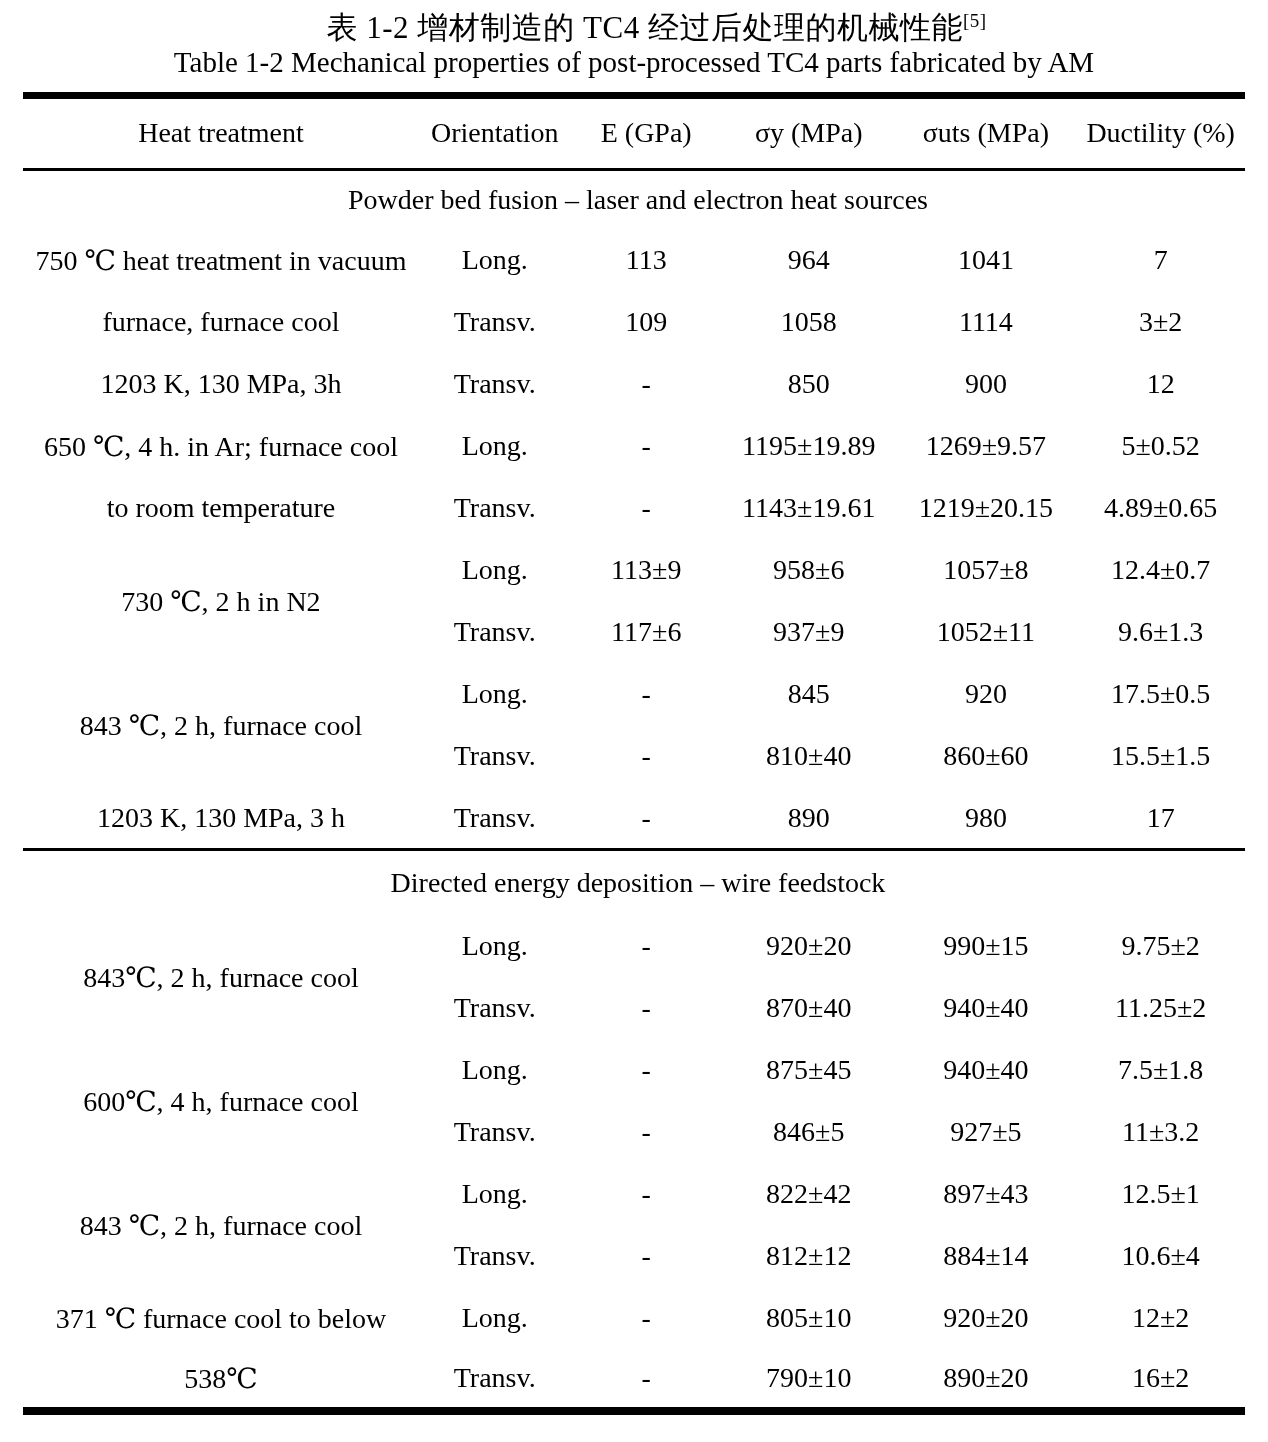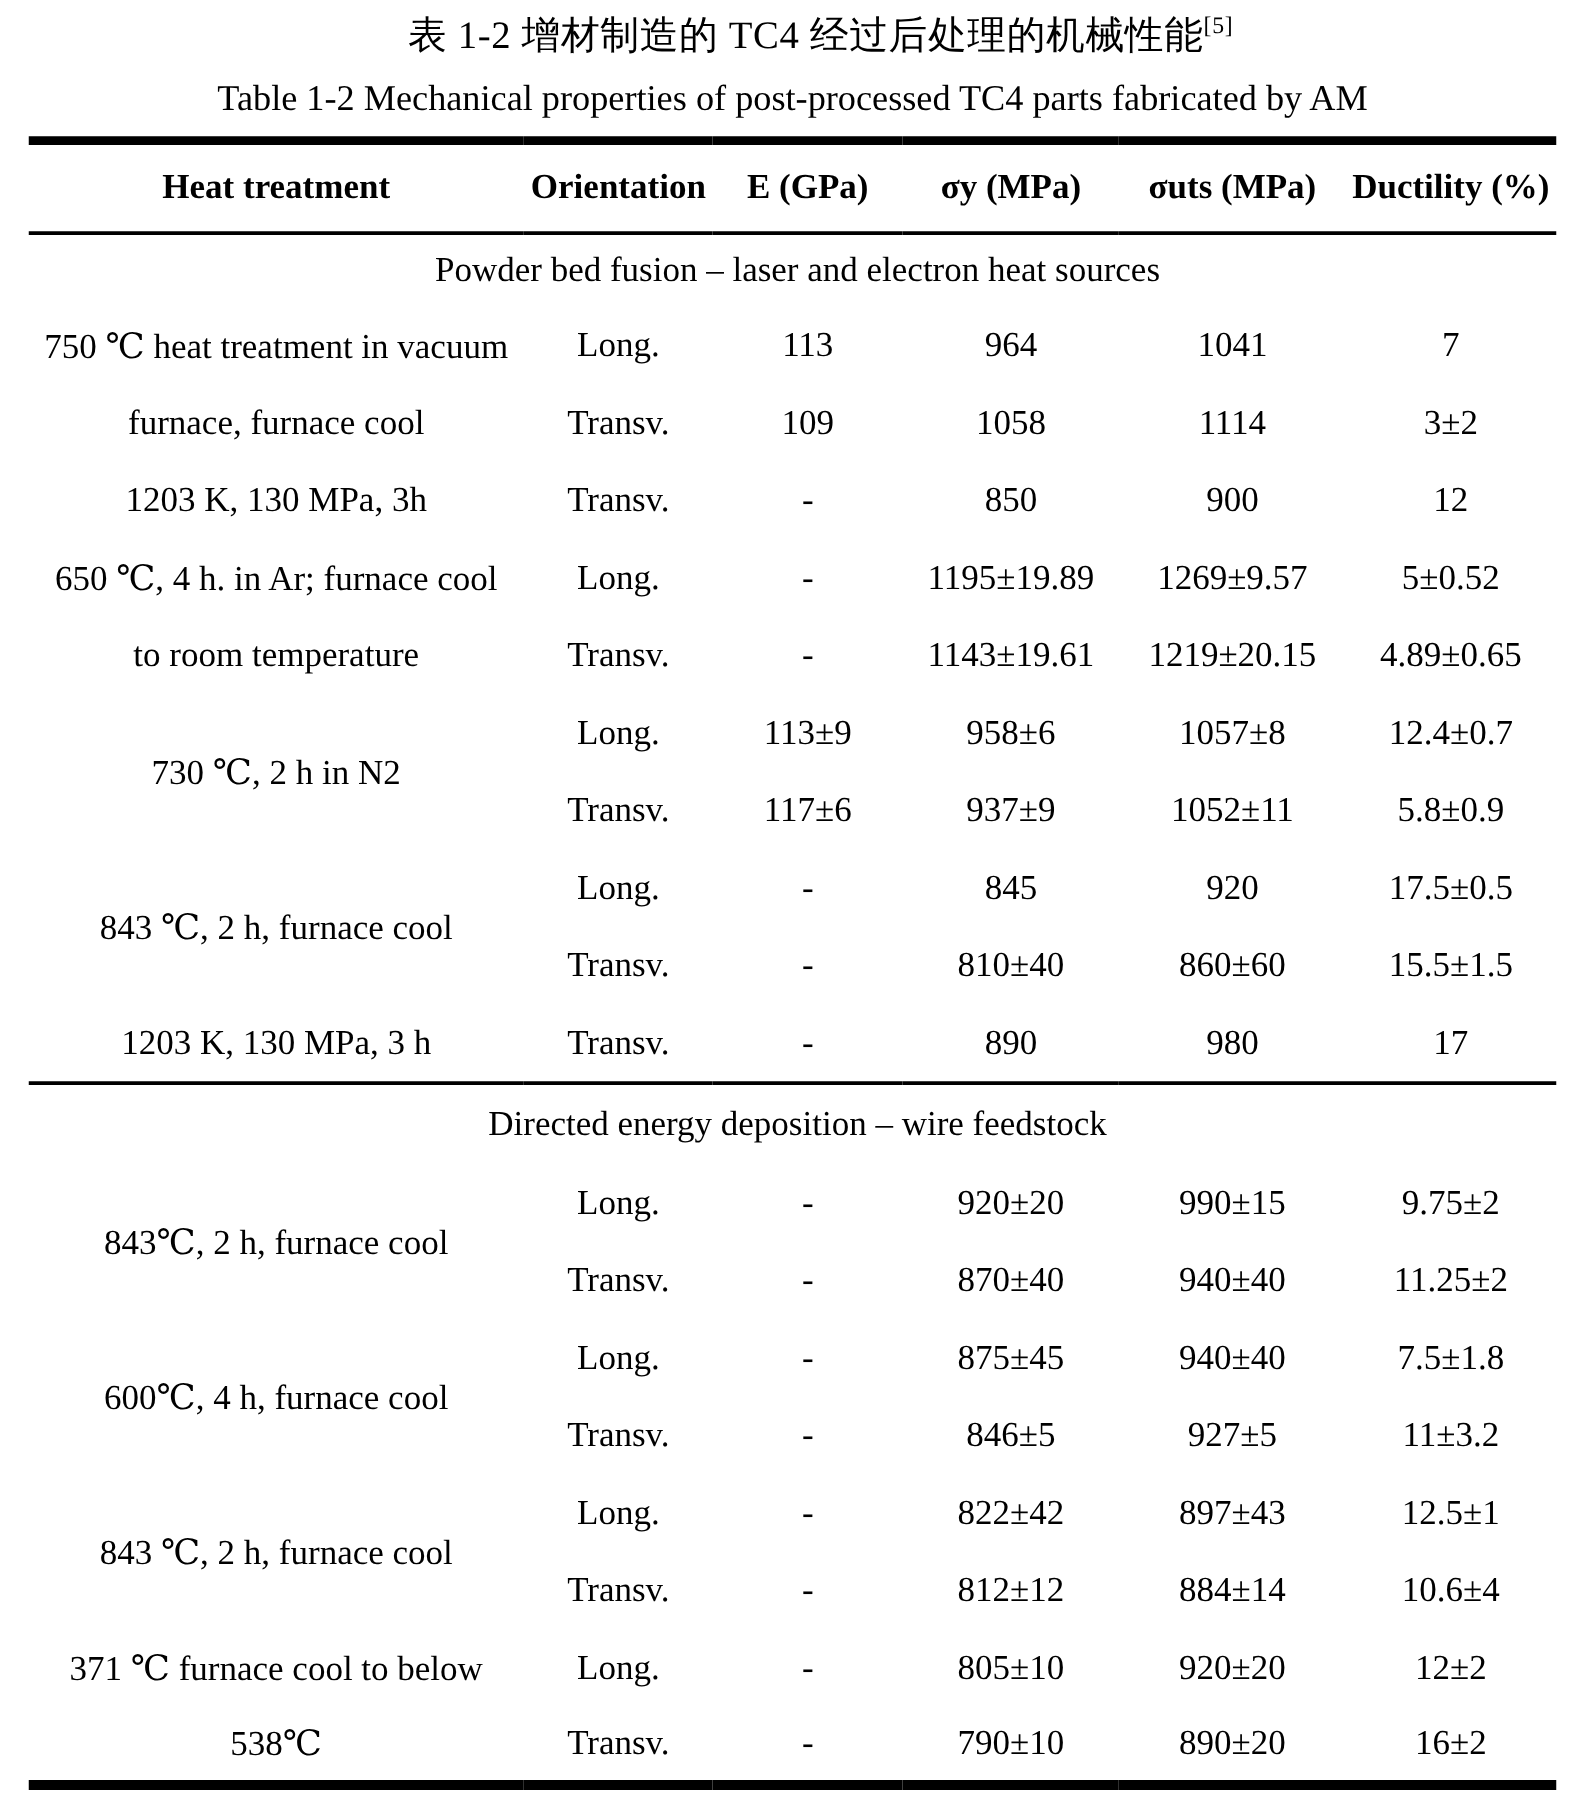--- a/index.html
+++ b/index.html
@@ -25,33 +25,32 @@
   }
   .caption-zh sup {
     font-size: 19px;
     vertical-align: super;
     line-height: 0;
   }
   .caption-en {
     text-align: center;
     font-size: 29px;
     line-height: 1.15;
-    margin-top: 17px;
   }
   table.props {
     width: 1222px;
     margin: 13px auto 0;
     border-collapse: collapse;
     table-layout: fixed;
     border-top: 7px solid #000;
     border-bottom: 8px solid #000;
     font-size: 28px;
   }
   table.props thead th {
-    font-weight: bold;
+    font-weight: normal;
     height: 74px;
     text-align: center;
     vertical-align: middle;
     border-bottom: 3px solid #000;
   }
   table.props td {
     text-align: center;
     vertical-align: middle;
     height: 62px;
     overflow: hidden;
@@ -152,21 +151,21 @@
         <td>113±9</td>
         <td>958±6</td>
         <td>1057±8</td>
         <td>12.4±0.7</td>
       </tr>
       <tr>
         <td>Transv.</td>
         <td>117±6</td>
         <td>937±9</td>
         <td>1052±11</td>
-        <td>5.8±0.9</td>
+        <td>9.6±1.3</td>
       </tr>
       <tr>
         <td class="treat" rowspan="2">843 ℃, 2 h, furnace cool</td>
         <td>Long.</td>
         <td>-</td>
         <td>845</td>
         <td>920</td>
         <td>17.5±0.5</td>
       </tr>
       <tr>

